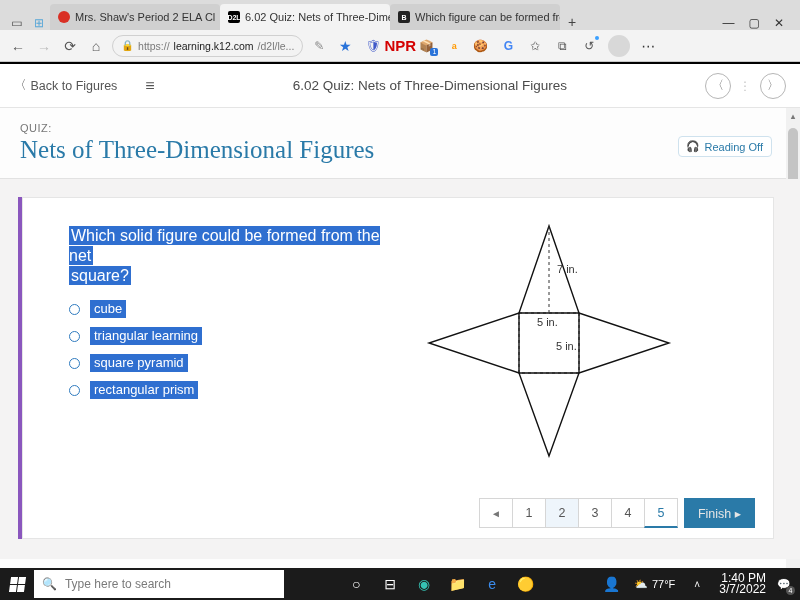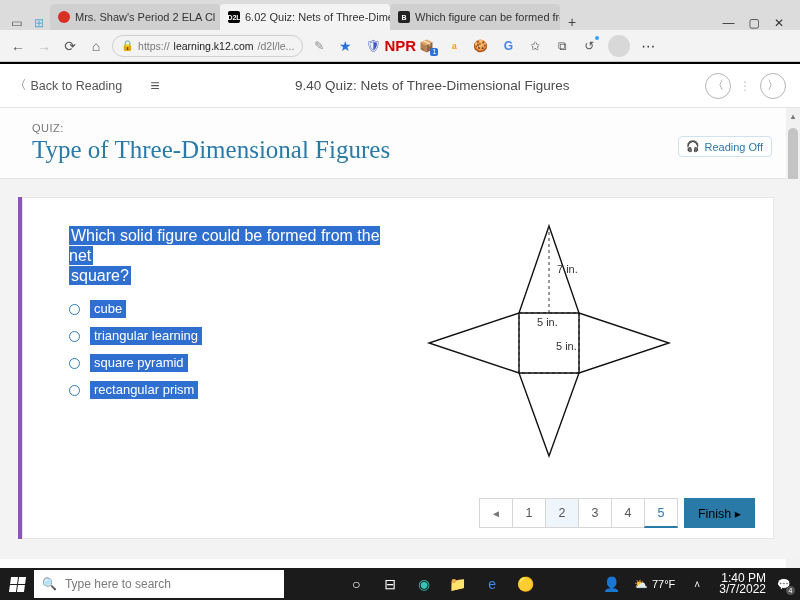--- a/index.html
+++ b/index.html
@@ -47,21 +47,21 @@
   .hdr-title { flex:1; text-align:center; font-size:13.5px; color:#4b4b4b; }
   .nav-circ { width:26px; height:26px; border:1.5px solid #b6b6b6; border-radius:50%; display:flex; align-items:center; justify-content:center; color:#6d6d6d; font-size:12px; }
   .nav-dots { color:#c5c5c5; margin:0 8px; font-size:12px; letter-spacing:1px; }
 
   
   .content { height:486px; overflow:hidden; position:relative; background:#fdfdfd; }
   .scroll-track { position:absolute; right:0; top:0; width:14px; height:100%; background:#f1f1f1; }
   .scroll-thumb-v { position:absolute; right:2px; top:20px; width:10px; height:300px; background:#c4c4c4; border-radius:5px; }
   .scroll-arrow { position:absolute; right:2px; width:10px; font-size:9px; color:#777; text-align:center; }
 
-  .title-wrap { padding:14px 24px 8px 32px; }
+  .title-wrap { padding:14px 24px 8px 20px; }
   .sub { font-size:11px; color:#777; letter-spacing:.5px; }
   .big-title { font-family:Georgia,"Times New Roman",serif; font-size:25px; color:#2a7aa8; margin-top:2px; font-weight:500;}
   .read-pill { position:absolute; right:28px; top:28px; font-size:11px; color:#2a7aa8; border:1px solid #cfe2ee; border-radius:4px; padding:3px 8px; display:flex; align-items:center; gap:4px; background:#fff;}
   .divider { height:1px; background:#e2e2e2; margin:6px 0 0 0; }
 
   .gray-bg { background:#f4f3f3; padding:18px 26px 0 18px; height:380px; position:relative;}
   .purple-bar { position:absolute; left:18px; top:18px; width:4px; height:342px; background:#8a56bd; }
   .card { background:#fff; margin-left:4px; padding:28px 20px 14px 46px; height:342px; border:1px solid #e5e5e5; position:relative; }
 
   .q-row { display:flex; gap:10px; }
@@ -74,21 +74,21 @@
 
   .figure { flex:1; position:relative; height:230px; }
   .figure svg { position:absolute; top:-8px; left:0; }
 
   .pager { position:absolute; bottom:10px; right:18px; display:flex; align-items:center; gap:0; }
   .pager .pg, .pager .arrow { width:34px; height:30px; border:1px solid #d6d6d6; display:flex; align-items:center; justify-content:center; font-size:12.5px; color:#555; background:#fff; }
   .pager .arrow { color:#777; font-size:10px;}
   .pager .pg + .pg, .pager .pg + .arrow, .pager .arrow + .pg { margin-left:-1px;}
   .pager .pg.cur { border-bottom:2px solid #2a7aa8; color:#2a7aa8;}
   .pager .pg.done { background:#eef5fb; }
-  .finish { margin-left:6px; height:30px; padding:0 14px; background:#2a7aa8; color:#000000; font-size:12.5px; display:flex; align-items:center; gap:4px;}
+  .finish { margin-left:6px; height:30px; padding:0 14px; background:#2a7aa8; color:#e5e5e5; font-size:12.5px; display:flex; align-items:center; gap:4px;}
 
   
   .taskbar { position:absolute; bottom:0; left:0; right:0; height:32px; background:#1b1b1b; display:flex; align-items:center; color:#fff; font-size:11px; }
   .start { width:34px; height:32px; display:flex; align-items:center; justify-content:center; background:#1b1b1b; }
   .win-logo { display:grid; grid-template-columns:7px 7px; grid-template-rows:7px 7px; gap:1px; transform:skewX(-8deg);}
   .win-logo span { background:#fff; }
   .search { flex:0 0 250px; height:28px; margin:2px 0 2px 0; background:#fff; color:#7a7a7a; display:flex; align-items:center; padding:0 8px; gap:8px; font-size:12px;}
   .tb-center { flex:1; display:flex; align-items:center; justify-content:center; gap:6px; }
   .tb-ic { width:28px; height:28px; display:flex; align-items:center; justify-content:center; font-size:14px; }
   .tb-right { display:flex; align-items:center; gap:8px; padding-right:6px; }
@@ -153,39 +153,39 @@
     <span class="dots">⋯</span>
   </div>
 </div>
 <div class="black-line"></div>
 
 <div class="page">
 
   <div class="page-hdr">
     <span class="back-link">
       <span>〈</span>
-      <span>Back to Reading</span>
+      <span>Back to Figures</span>
     </span>
     <span class="ham">≡</span>
-    <span class="hdr-title">9.40 Quiz: Nets of Three-Dimensional Figures</span>
+    <span class="hdr-title">6.02 Quiz: Nets of Three-Dimensional Figures</span>
     <span class="nav-circ">〈</span>
     <span class="nav-dots">⋮</span>
     <span class="nav-circ">〉</span>
   </div>
 
   <div class="content">
     <div class="scroll-track">
       <span class="scroll-arrow" style="top:3px">▴</span>
       <div class="scroll-thumb-v"></div>
       <span class="scroll-arrow" style="bottom:3px">▾</span>
     </div>
 
     <div class="title-wrap">
       <div class="sub">QUIZ:</div>
-      <div class="big-title">Type of Three-Dimensional Figures</div>
+      <div class="big-title">Nets of Three-Dimensional Figures</div>
       <div class="read-pill">
         <span>🎧</span>
         <span>Reading  Off</span>
       </div>
     </div>
     <div class="divider"></div>
 
     <div class="gray-bg">
       <div class="purple-bar"></div>
       <div class="card">

